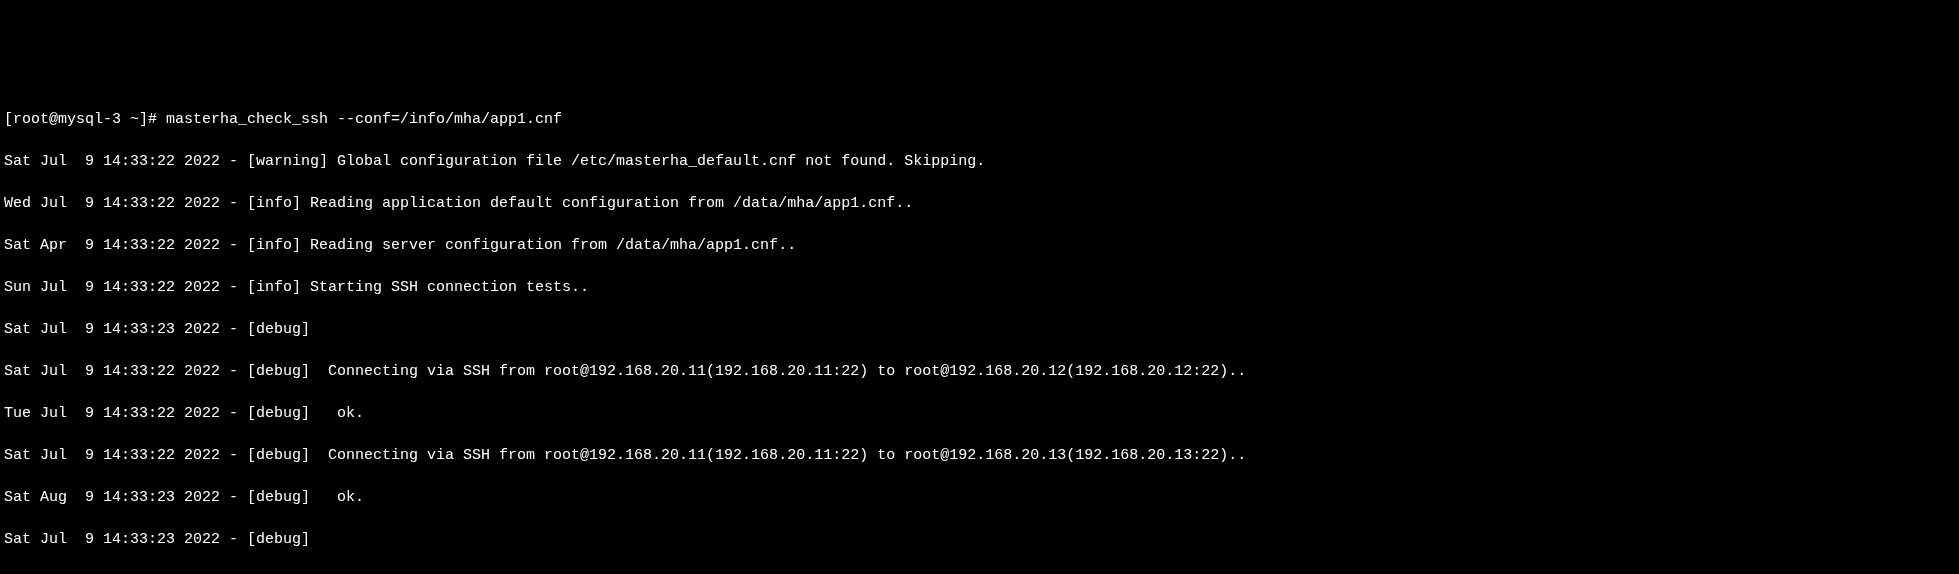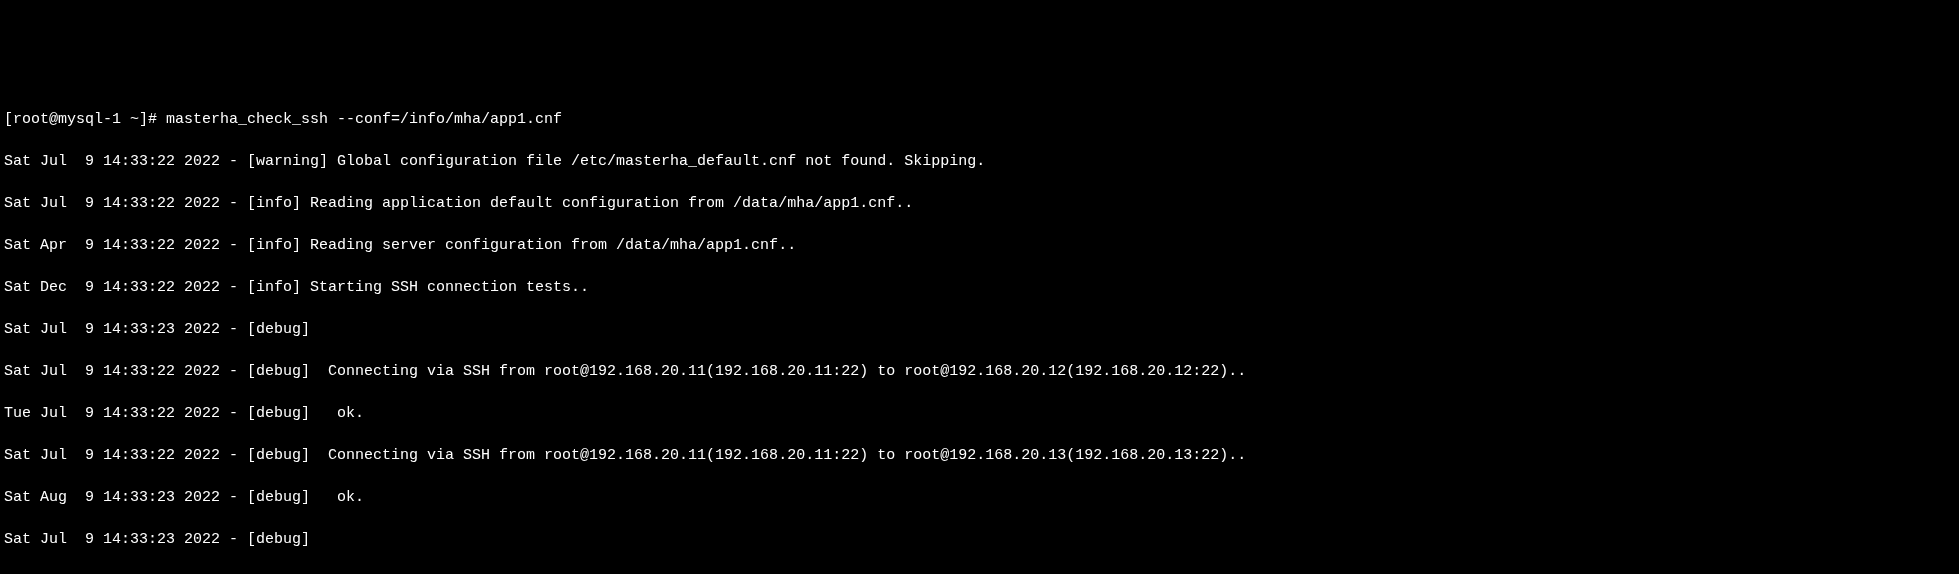--- a/index.html
+++ b/index.html
@@ -22,25 +22,25 @@
     .line {
       display: block;
     }
   </style>
 </head>
 <body>
 
 
 
 <div class="terminal">
-<span class="line"><span>[root@mysql-1 ~]# </span><span>masterha_check_ssh --conf=/info/mha/app1.cnf</span></span>
+<span class="line"><span>[root@mysql-3 ~]# </span><span>masterha_check_ssh --conf=/info/mha/app1.cnf</span></span>
 <span class="line">Sat Jul  9 14:33:22 2022 - [warning] Global configuration file /etc/masterha_default.cnf not found. Skipping.</span>
-<span class="line">Sat Jul  9 14:33:22 2022 - [info] Reading application default configuration from /data/mha/app1.cnf..</span>
+<span class="line">Wed Jul  9 14:33:22 2022 - [info] Reading application default configuration from /data/mha/app1.cnf..</span>
 <span class="line">Sat Apr  9 14:33:22 2022 - [info] Reading server configuration from /data/mha/app1.cnf..</span>
-<span class="line">Sat Dec  9 14:33:22 2022 - [info] Starting SSH connection tests..</span>
+<span class="line">Sun Jul  9 14:33:22 2022 - [info] Starting SSH connection tests..</span>
 <span class="line">Sat Jul  9 14:33:23 2022 - [debug] </span>
 <span class="line">Sat Jul  9 14:33:22 2022 - [debug]  Connecting via SSH from root@192.168.20.11(192.168.20.11:22) to root@192.168.20.12(192.168.20.12:22)..</span>
 <span class="line">Tue Jul  9 14:33:22 2022 - [debug]   ok.</span>
 <span class="line">Sat Jul  9 14:33:22 2022 - [debug]  Connecting via SSH from root@192.168.20.11(192.168.20.11:22) to root@192.168.20.13(192.168.20.13:22)..</span>
 <span class="line">Sat Aug  9 14:33:23 2022 - [debug]   ok.</span>
 <span class="line">Sat Jul  9 14:33:23 2022 - [debug] </span>
 <span class="line">Sat Jul  9 14:33:22 2022 - [debug]  Connecting via SSH from root@192.168.20.12(192.168.20.12:22) to root@192.168.20.11(192.168.20.11:22)..</span>
 
 
 

